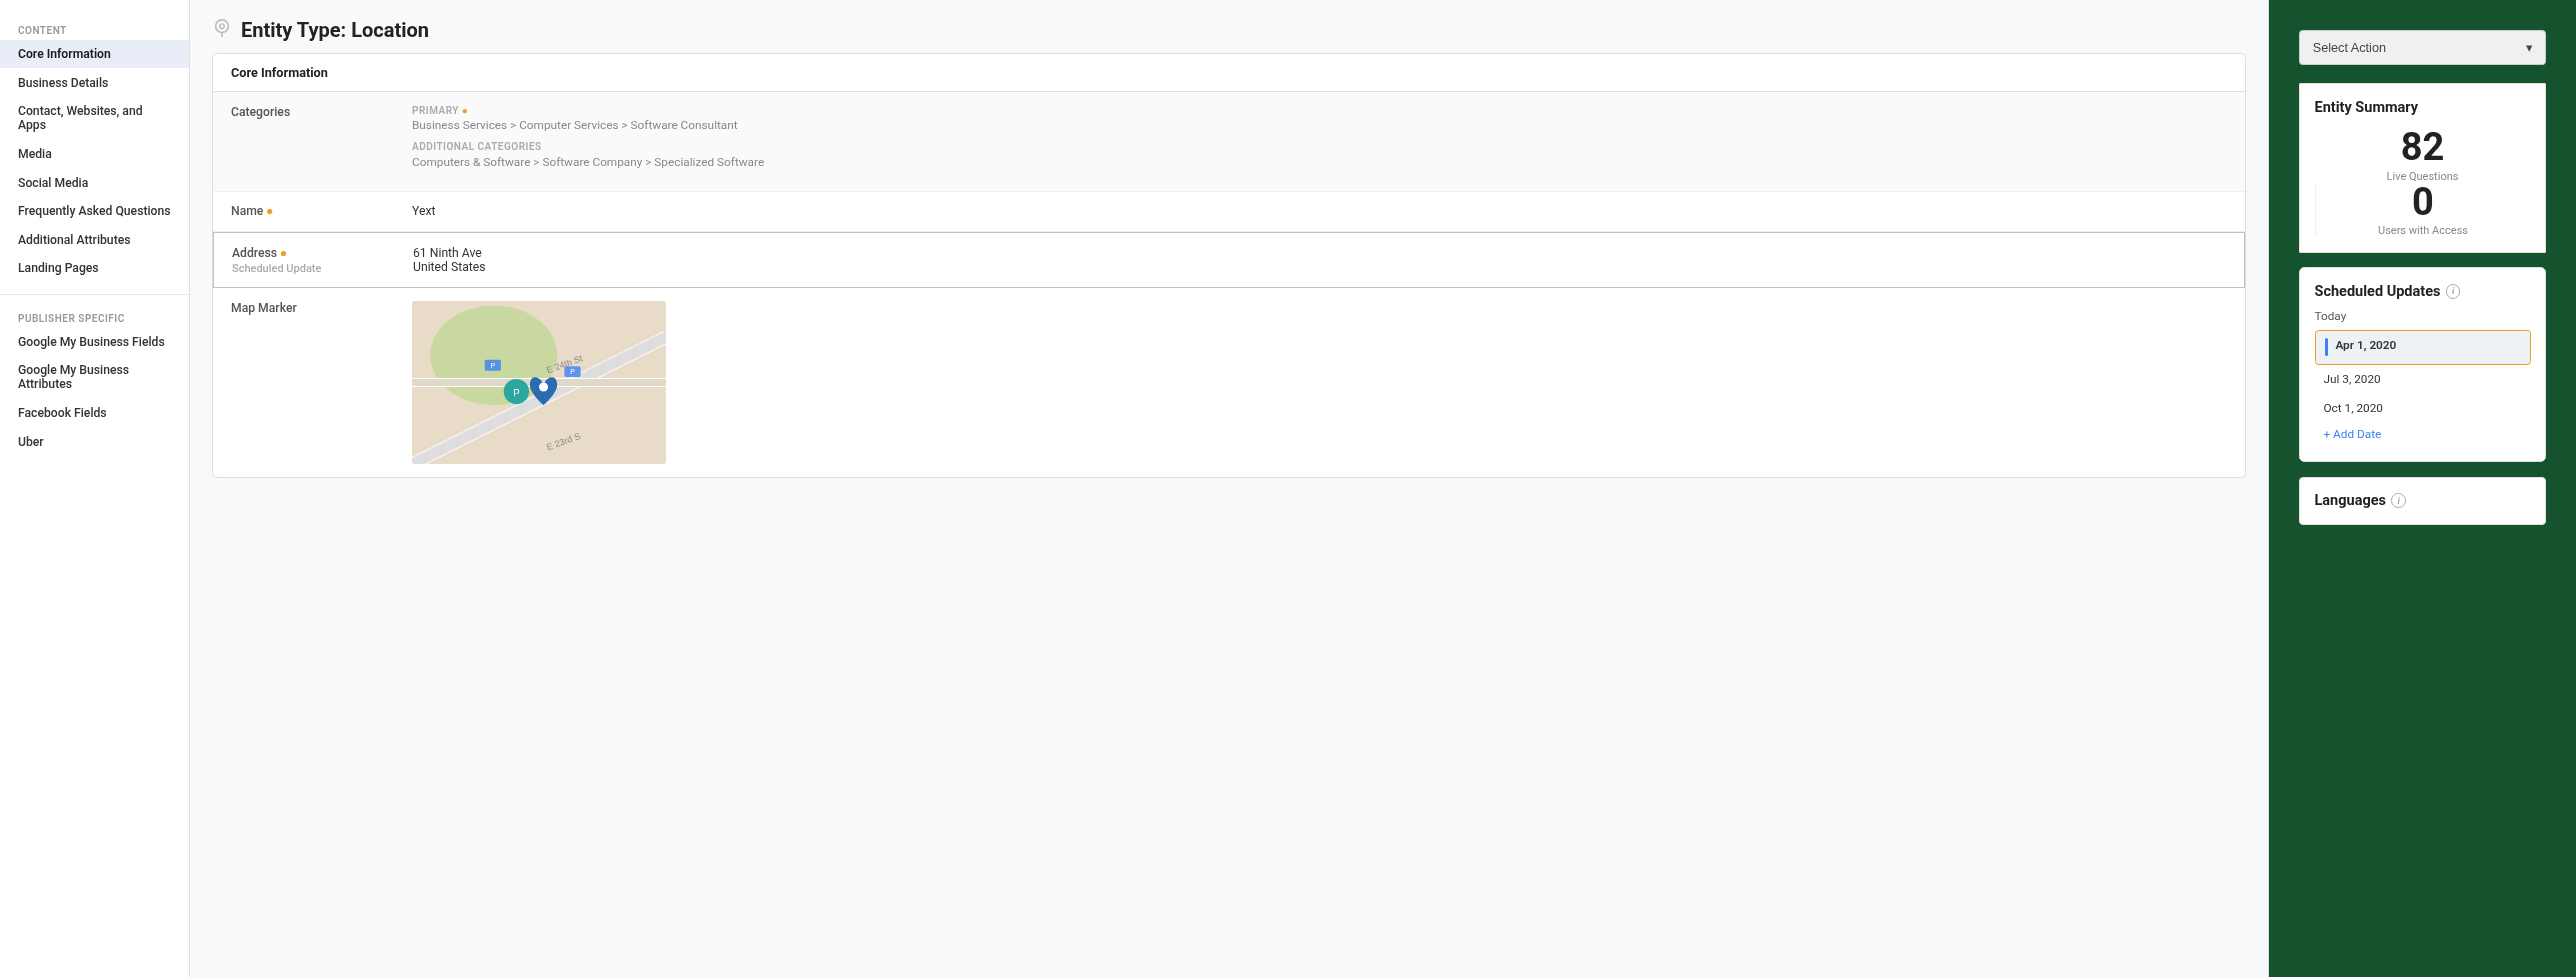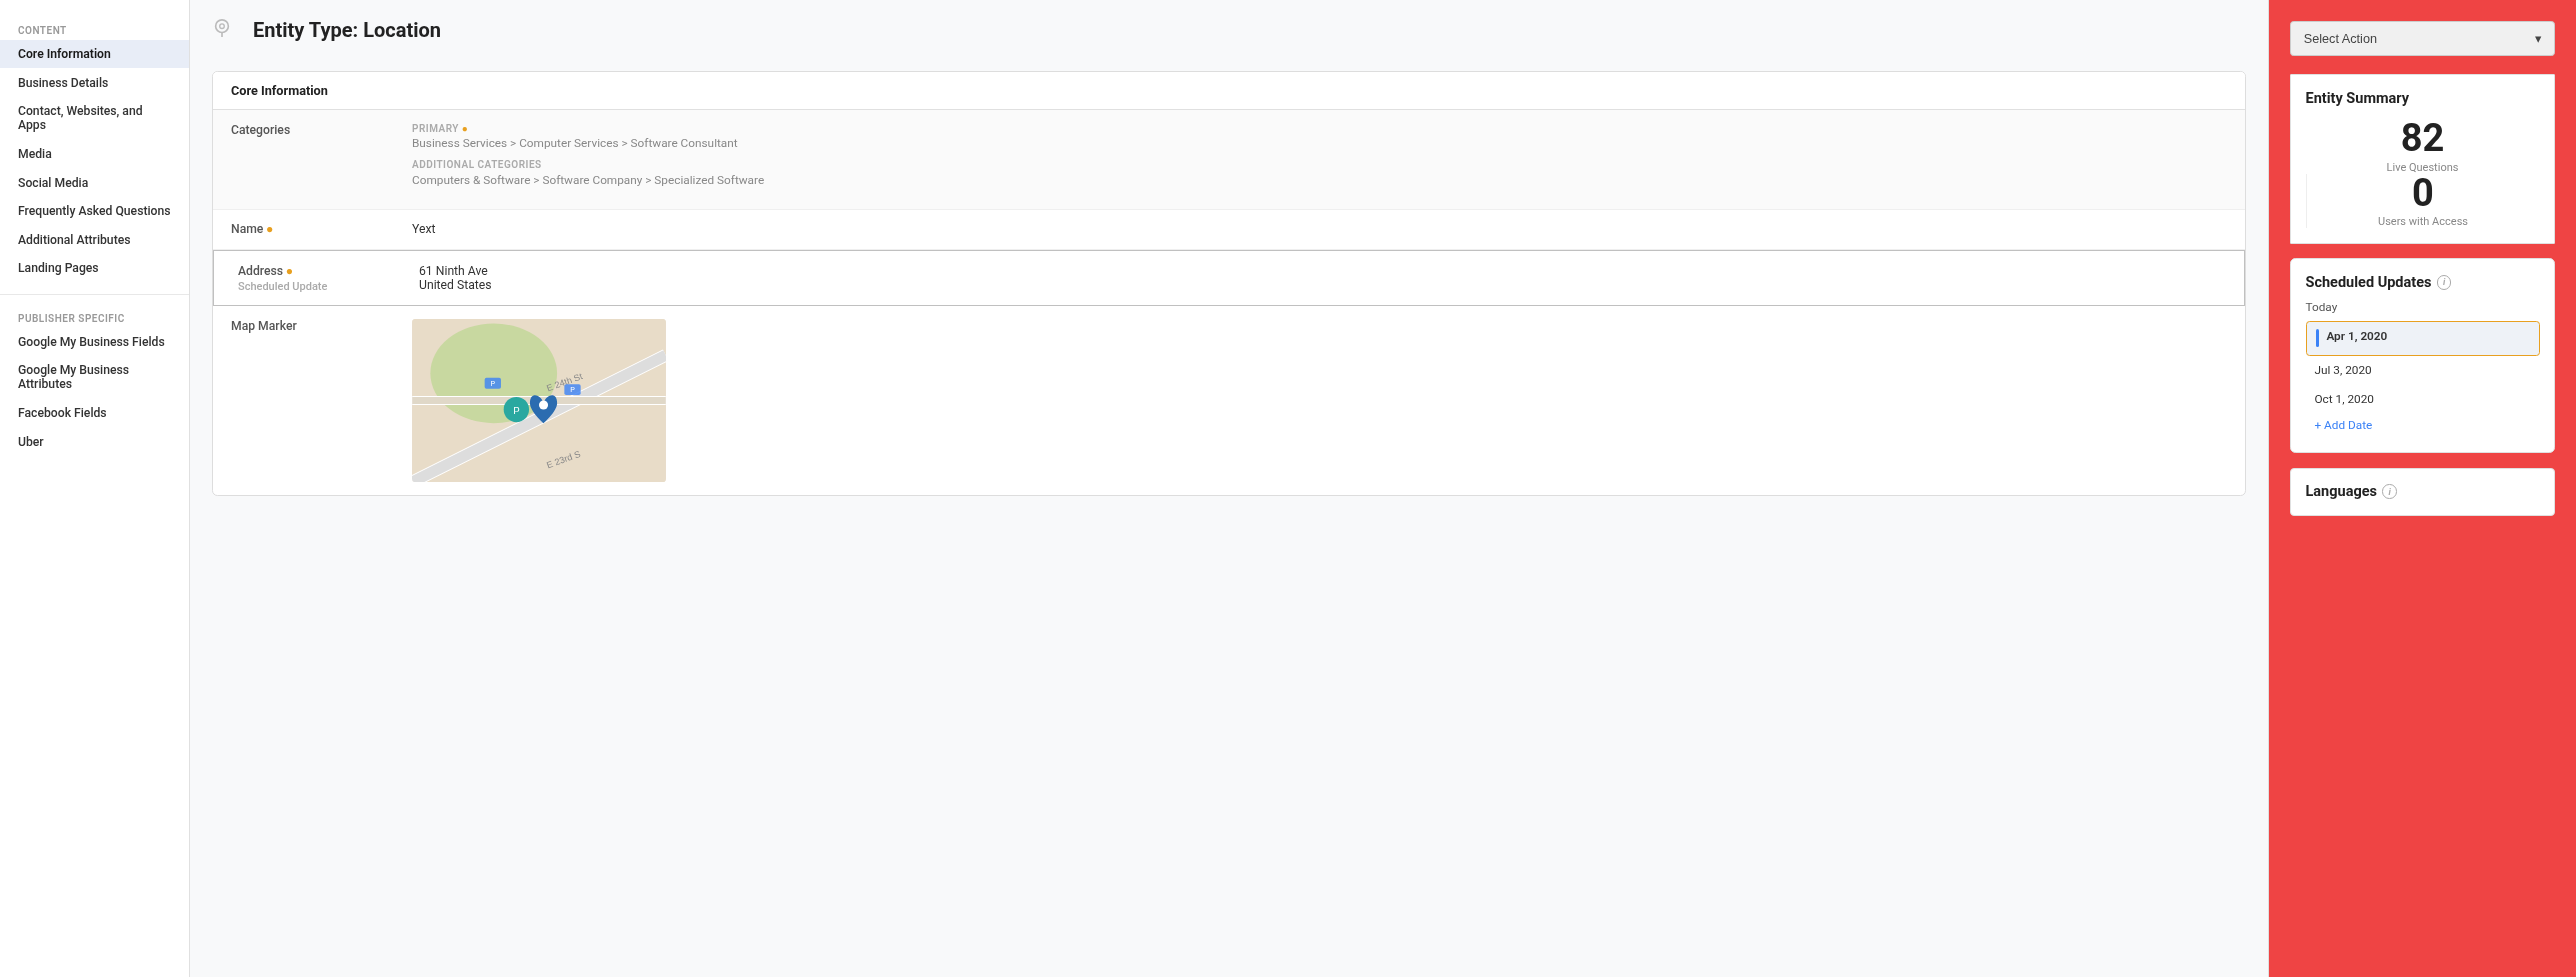--- a/index.html
+++ b/index.html
@@ -53,22 +53,22 @@
 
     
     .main {
       flex: 1;
       overflow-y: auto;
       padding: 18px 22px;
     }
     .page-header {
       display: flex;
       align-items: center;
-      gap: 21px;
-      margin-bottom: 29px;
+      gap: 9px;
+      margin-bottom: 11px;
     }
     .page-header-icon {
       color: #bbb;
       font-size: 18px;
     }
     .page-title {
       font-size: 20px;
       font-weight: 700;
       color: #222;
     }
@@ -147,23 +147,23 @@
       background: #e8e0d0;
       border-radius: 3.6px;
       overflow: hidden;
       position: relative;
     }
 
     
     .right-panel {
       width: 308px;
       min-width: 308px;
-      background: #ef4444;
+      background: #14532d;
       border-left: 0.9px solid #e0e0e0;
-      padding: 21px;
+      padding: 30px;
       overflow-y: auto;
     }
 
     .select-action-btn {
       width: 100%;
       padding: 9px 12.7px;
       background: #f0f0f0;
       border: 0.9px solid #ccc;
       border-radius: 3.6px;
       font-size: 12.7px;
@@ -349,21 +349,21 @@
       </div>
     </div>
 
     <div class="field-row">
       <div class="field-label">
         <span>Name</span><span class="required-dot">●</span>
       </div>
       <div class="field-value">Yext</div>
     </div>
 
-    <div class="field-row" style="border: 1.8px solid #c0c0c0; position: relative; padding-left: 6px;">
+    <div class="field-row" style="border: 1.8px solid #c0c0c0; position: relative;">
       <div class="field-label">
         <span>Address</span><span class="required-dot">●</span>
         <span class="sub-label">Scheduled Update</span>
       </div>
       <div class="field-value">
         <div>61 Ninth Ave</div>
         <div>United States</div>
       </div>
 
       <div style="position: absolute; right: -73px; top: 50%; transform: translateY(-50%);">

